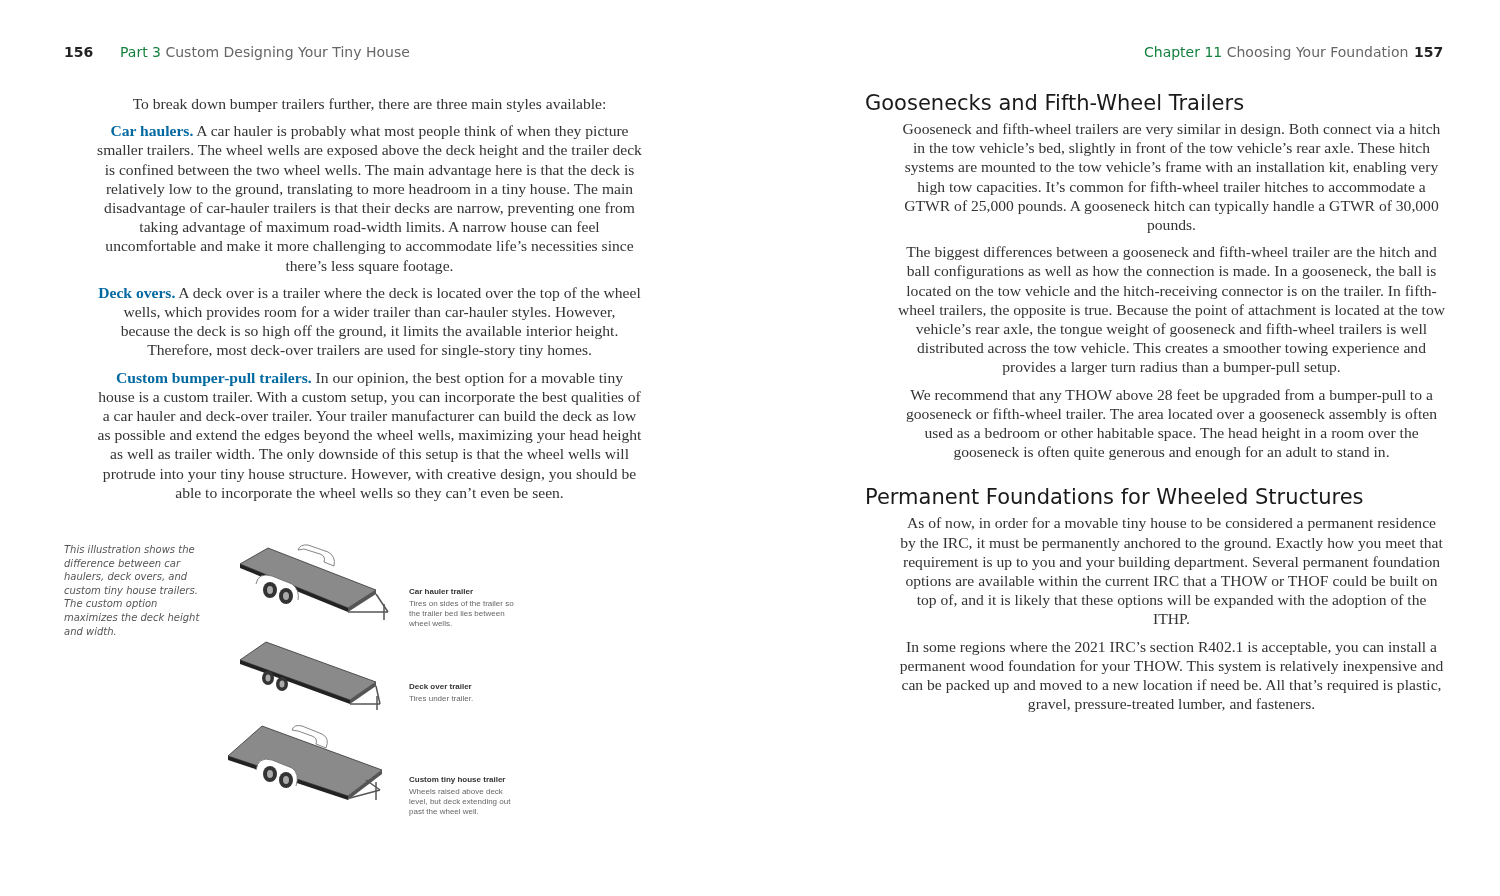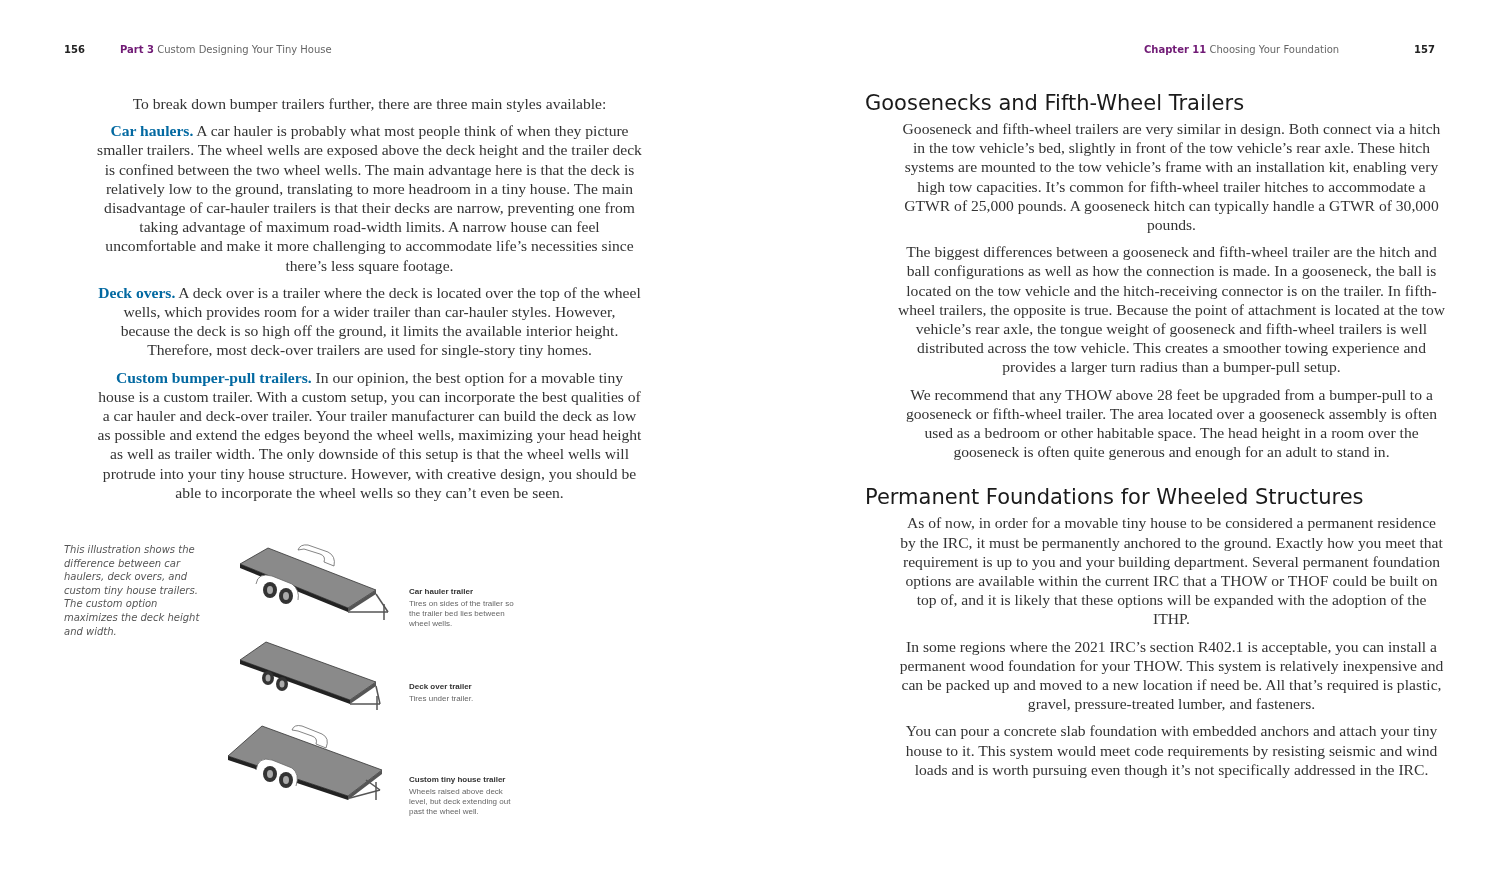--- a/index.html
+++ b/index.html
@@ -1,19 +1,19 @@
 <!DOCTYPE html>
 <html><head>
 <meta charset="utf-8">
 <style>
   html, body { margin: 0; padding: 0; background: #ffffff; }
   body { width: 1500px; height: 896px; position: relative; overflow: hidden; color: #2b2b2b; }
-  .header { position: absolute; top: 44px; font-family: "DejaVu Sans", sans-serif; font-size: 10px; color: #333; }
+  .header { position: absolute; top: 44px; font-family: "DejaVu Sans", sans-serif; font-size: 14px; color: #333; }
   .pgnum { font-weight: bold; color: #222; }
-  .hdr-bold { font-weight: bold; color: #701a75; }
+  .hdr-bold { font-weight: normal; color: #15803d; }
   .hdr-light { font-weight: normal; color: #666; text-align: center; }
   #hdr-left-num { left: 64px; }
   #hdr-left-title { left: 120px; }
   #hdr-right-title { left: 1144px; }
   #hdr-right-num { left: 1414px; }
 
   .col { position: absolute; font-family: "Liberation Serif", serif; font-size: 15.6px; line-height: 19.2px; color: #333; }
   .col p { margin: 0 0 8px 0; text-align: center; }
   .col b { color: #0369a1; font-weight: bold; }
   #left-col { left: 97px; top: 94px; width: 545px; }
@@ -123,15 +123,14 @@
   <h2>Goosenecks and Fifth-Wheel Trailers</h2>
   <div class="indent">
     <p>Gooseneck and fifth-wheel trailers are very similar in design. Both connect via a hitch in the tow vehicle’s bed, slightly in front of the tow vehicle’s rear axle. These hitch systems are mounted to the tow vehicle’s frame with an installation kit, enabling very high tow capacities. It’s common for fifth-wheel trailer hitches to accommodate a GTWR of 25,000 pounds. A gooseneck hitch can typically handle a GTWR of 30,000 pounds.</p>
     <p>The biggest differences between a gooseneck and fifth-wheel trailer are the hitch and ball configurations as well as how the connection is made. In a gooseneck, the ball is located on the tow vehicle and the hitch-receiving connector is on the trailer. In fifth-wheel trailers, the opposite is true. Because the point of attachment is located at the tow vehicle’s rear axle, the tongue weight of gooseneck and fifth-wheel trailers is well distributed across the tow vehicle. This creates a smoother towing experience and provides a larger turn radius than a bumper-pull setup.</p>
     <p>We recommend that any THOW above 28 feet be upgraded from a bumper-pull to a gooseneck or fifth-wheel trailer. The area located over a gooseneck assembly is often used as a bedroom or other habitable space. The head height in a room over the gooseneck is often quite generous and enough for an adult to stand in.</p>
   </div>
   <h2 id="h-perm">Permanent Foundations for Wheeled Structures</h2>
   <div class="indent">
     <p>As of now, in order for a movable tiny house to be considered a permanent residence by the IRC, it must be permanently anchored to the ground. Exactly how you meet that requirement is up to you and your building department. Several permanent foundation options are available within the current IRC that a THOW or THOF could be built on top of, and it is likely that these options will be expanded with the adoption of the ITHP.</p>
     <p>In some regions where the 2021 IRC’s section R402.1 is acceptable, you can install a permanent wood foundation for your THOW. This system is relatively inexpensive and can be packed up and moved to a new location if need be. All that’s required is plastic, gravel, pressure-treated lumber, and fasteners.</p>
-    <p>You can pour a concrete slab foundation with embedded anchors and attach your tiny house to it. This system would meet code requirements by resisting seismic and wind loads and is worth pursuing even though it’s not specifically addressed in the IRC.</p>
   </div>
 </div>
 
 </body></html>

